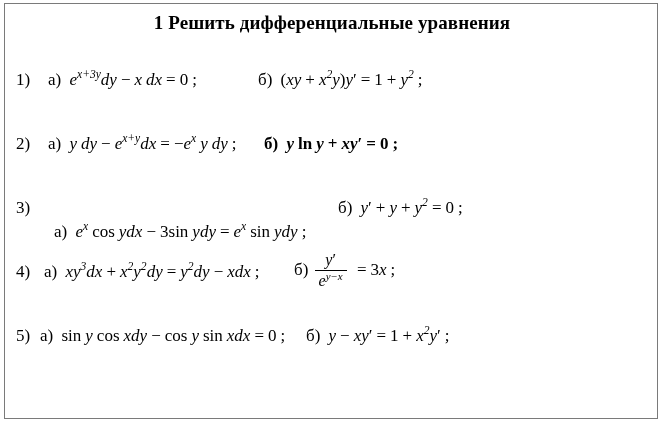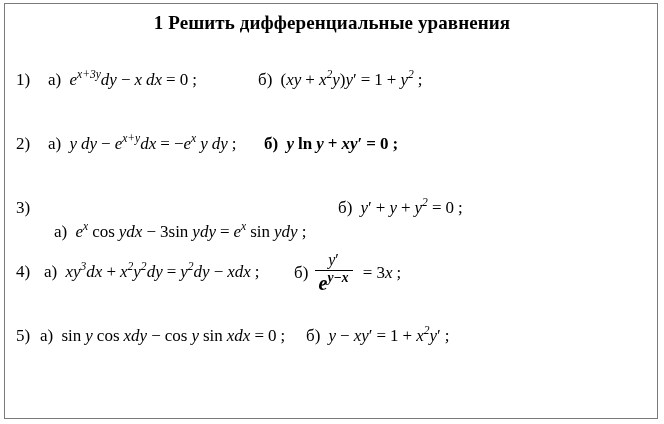--- a/index.html
+++ b/index.html
@@ -89,22 +89,21 @@
   }
   .frac .nume {
     display: block;
     padding: 0 4px 1px 4px;
     border-bottom: 1.2px solid #000;
     font-size: 16px;
   }
   .frac .deno {
     display: block;
     padding: 1px 4px 0 4px;
-    font-size: 20px;
-    font-weight: bold;
+    font-size: 16px;
   }
   .sp { display: inline-block; width: 4px; }
   .prime { font-style: normal; }
   
   .r1 .part-a { left: 32px; }
   .r1 .part-b { left: 242px; text-align: center; }
   .r2 .part-a { left: 16px; margin-left: 16px; }
   .r2 .part-b { left: 248px; font-weight: bold; }
   .r3 .part-a { left: 38px; margin-top: 24px; }
   .r3 .part-b { left: 322px; }

